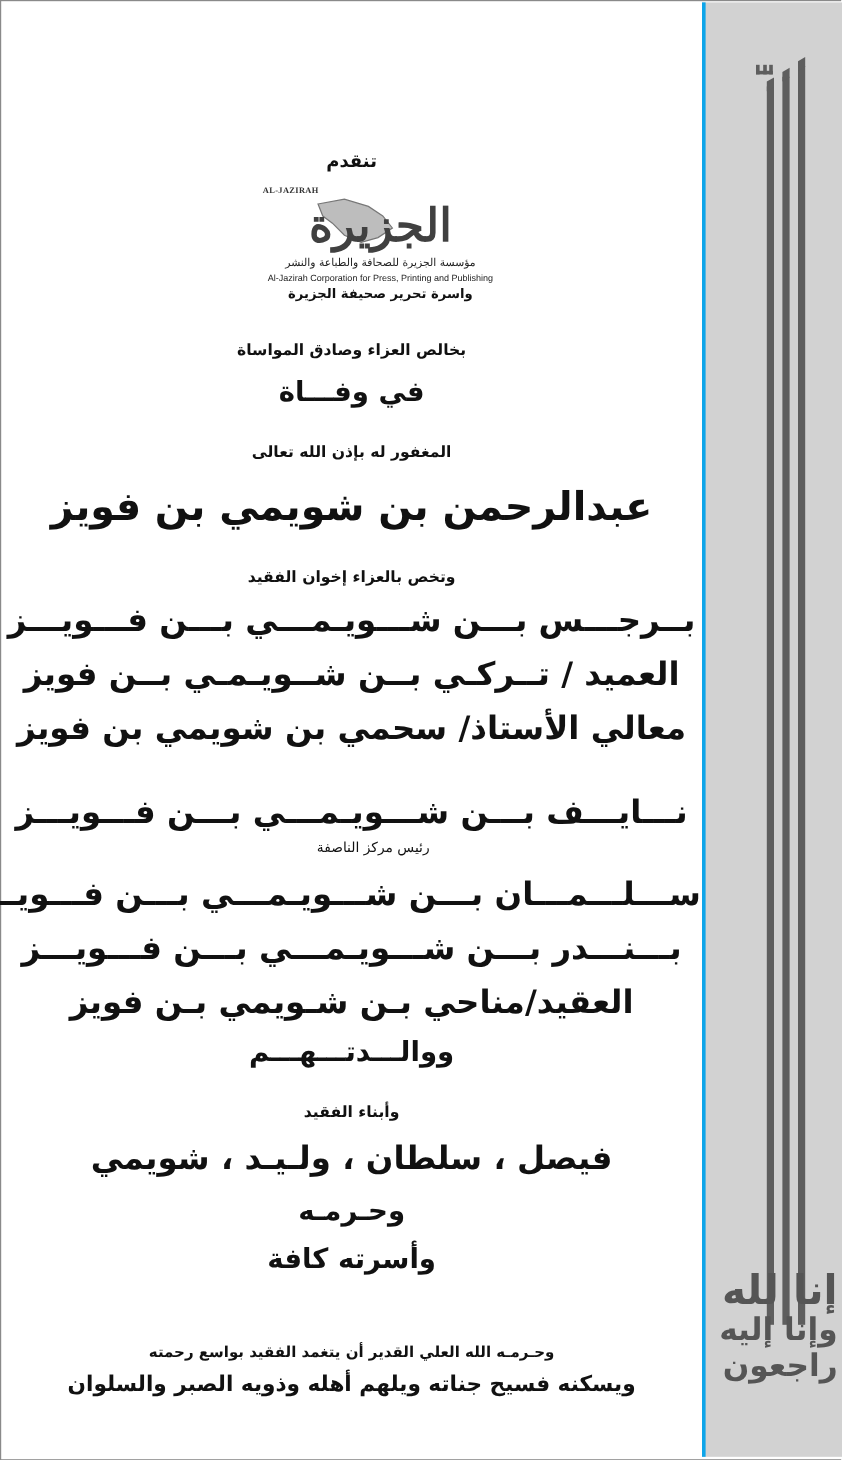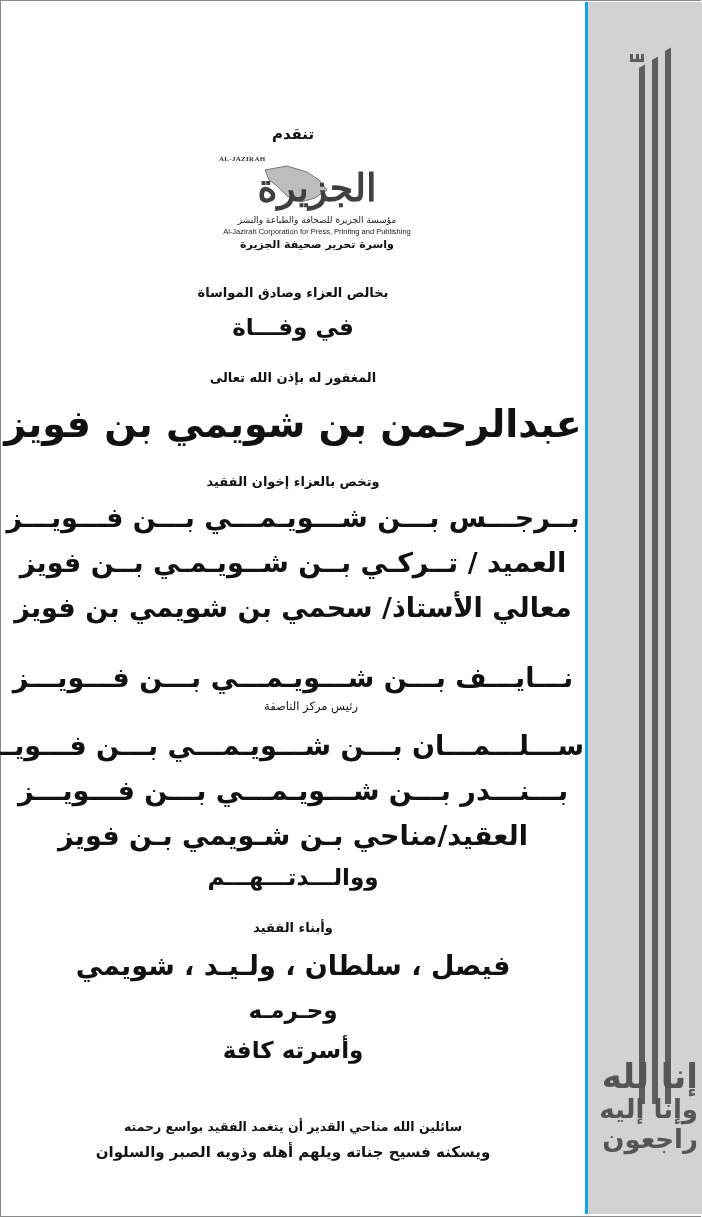--- a/index.html
+++ b/index.html
@@ -24,21 +24,21 @@
   .logo .map { position: absolute; left: 40px; top: 10px; width: 75px; height: 45px; }
   .logo .mark { position: absolute; left: 0; right: 0; top: 12px; font-family: "DejaVu Serif", serif; font-size: 38px; font-weight: bold; color: #404040; text-align: center; direction: rtl; line-height: 48px; }
   .logo .ar-sub { position: absolute; left: 0; right: 0; top: 63px; font-size: 9px; color: #222; text-align: center; direction: rtl; letter-spacing: 0.5px; }
   .logo .en-sub { position: absolute; left: 0; right: 0; top: 75px; font-family: "Liberation Sans", sans-serif; font-size: 7.5px; color: #222; text-align: center; white-space: nowrap; }
   .logo .staff { position: absolute; left: 0; right: 0; top: 86px; font-size: 11px; font-weight: bold; color: #111; text-align: center; direction: rtl; }
 
   .sz-s { font-size: 13px; font-weight: bold; }
   .sz-xs { font-size: 11.5px; }
   .sz-m { font-size: 23px; font-weight: bold; }
   .sz-l { font-size: 27px; font-weight: bold; }
-  .sz-xl { font-size: 38px; font-weight: bold; }
+  .sz-xl { font-size: 33px; font-weight: bold; }
 </style>
 </head>
 <body>
 
 <div class="frame"></div>
 
 <div class="main">
   <div class="line presents">تنقدم</div>
 
   <div class="logo">
@@ -67,22 +67,22 @@
   <div class="line sz-l" style="top:728px;">ســـلـــمـــان بـــن شـــويـمـــي بـــن فـــويـــز</div>
   <div class="line sz-l" style="top:773px;">بـــنـــدر بـــن شـــويـمـــي بـــن فـــويـــز</div>
   <div class="line sz-l" style="top:818px;">العقيد/مناحي  بـن  شـويمي  بـن  فويز</div>
   <div class="line sz-m" style="top:862px;">ووالـــدتـــهـــم</div>
 
   <div class="line sz-s" style="top:918px;">وأبناء الفقيد</div>
   <div class="line sz-l" style="top:948px;">فيصل  ،  سلطان  ،  ولـيـد  ،  شويمي</div>
   <div class="line sz-m" style="top:995px;">وحـرمـه</div>
   <div class="line sz-m" style="top:1035px;">وأسرته كافة</div>
 
-  <div class="line sz-s" style="top:1117px; font-size:12.5px;">سائلين الله مناحي القدير أن يتغمد الفقيد  بواسع رحمته</div>
-  <div class="line sz-s" style="top:1141px; font-size:15px;">ويسكنه  فسيح جناته ويلهم أهله  وذويه  الصبر والسلوان</div>
+  <div class="line sz-s" style="top:1117px; font-size:12.5px;">وحـرمـه الله العلي القدير أن يتغمد الفقيد  بواسع رحمته</div>
+  <div class="line sz-s" style="top:1141px; font-size:18px;">ويسكنه  فسيح جناته ويلهم أهله  وذويه  الصبر والسلوان</div>
 </div>
 
 <div class="side">
   <div class="shadda">
     <i style="left:0"></i>
       <i style="left:5.5px"></i>
       <i style="left:11px"></i>
       <b></b>
   </div>
   <div class="bar" style="left:51px; top:70px;"></div>

